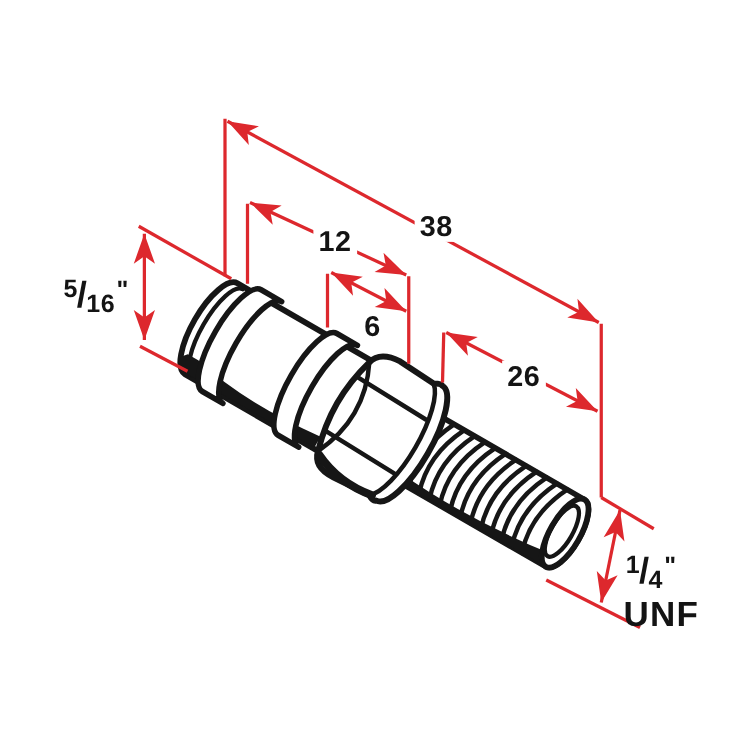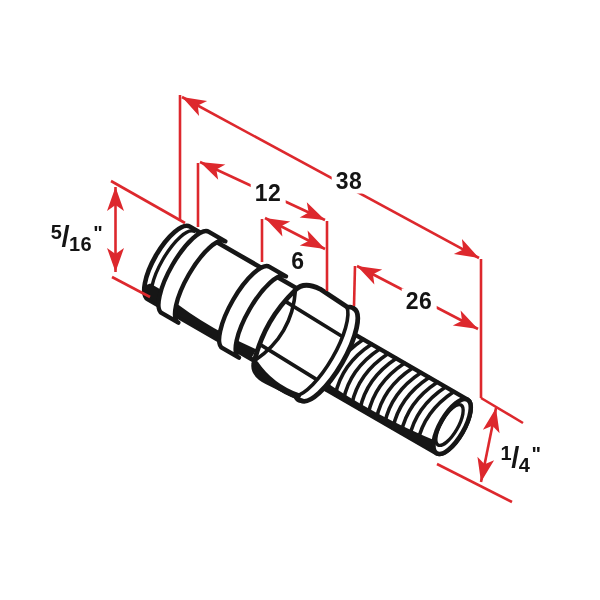--- a/index.html
+++ b/index.html
@@ -146,14 +146,15 @@
   <div class="dim-label" id="lbl-21" style="left:419px; top:301px;">26</div>
 
   <div class="dim-label frac" id="lbl-shank-dia" style="left:77px; top:236px;">
     <span class="num">5</span><span class="slash">/</span><span class="den">16</span><span class="unit">"</span>
   </div>
 
   <div class="dim-label frac" id="lbl-thread-dia" style="left:521px; top:457px;">
     <span class="num">1</span><span class="slash">/</span><span class="den">4</span><span class="unit">"</span>
   </div>
 
+  <div class="dim-label" id="lbl-unf" style="left:529px; top:492px;">UNF</div>
 
 </div>
 
 </body></html>

